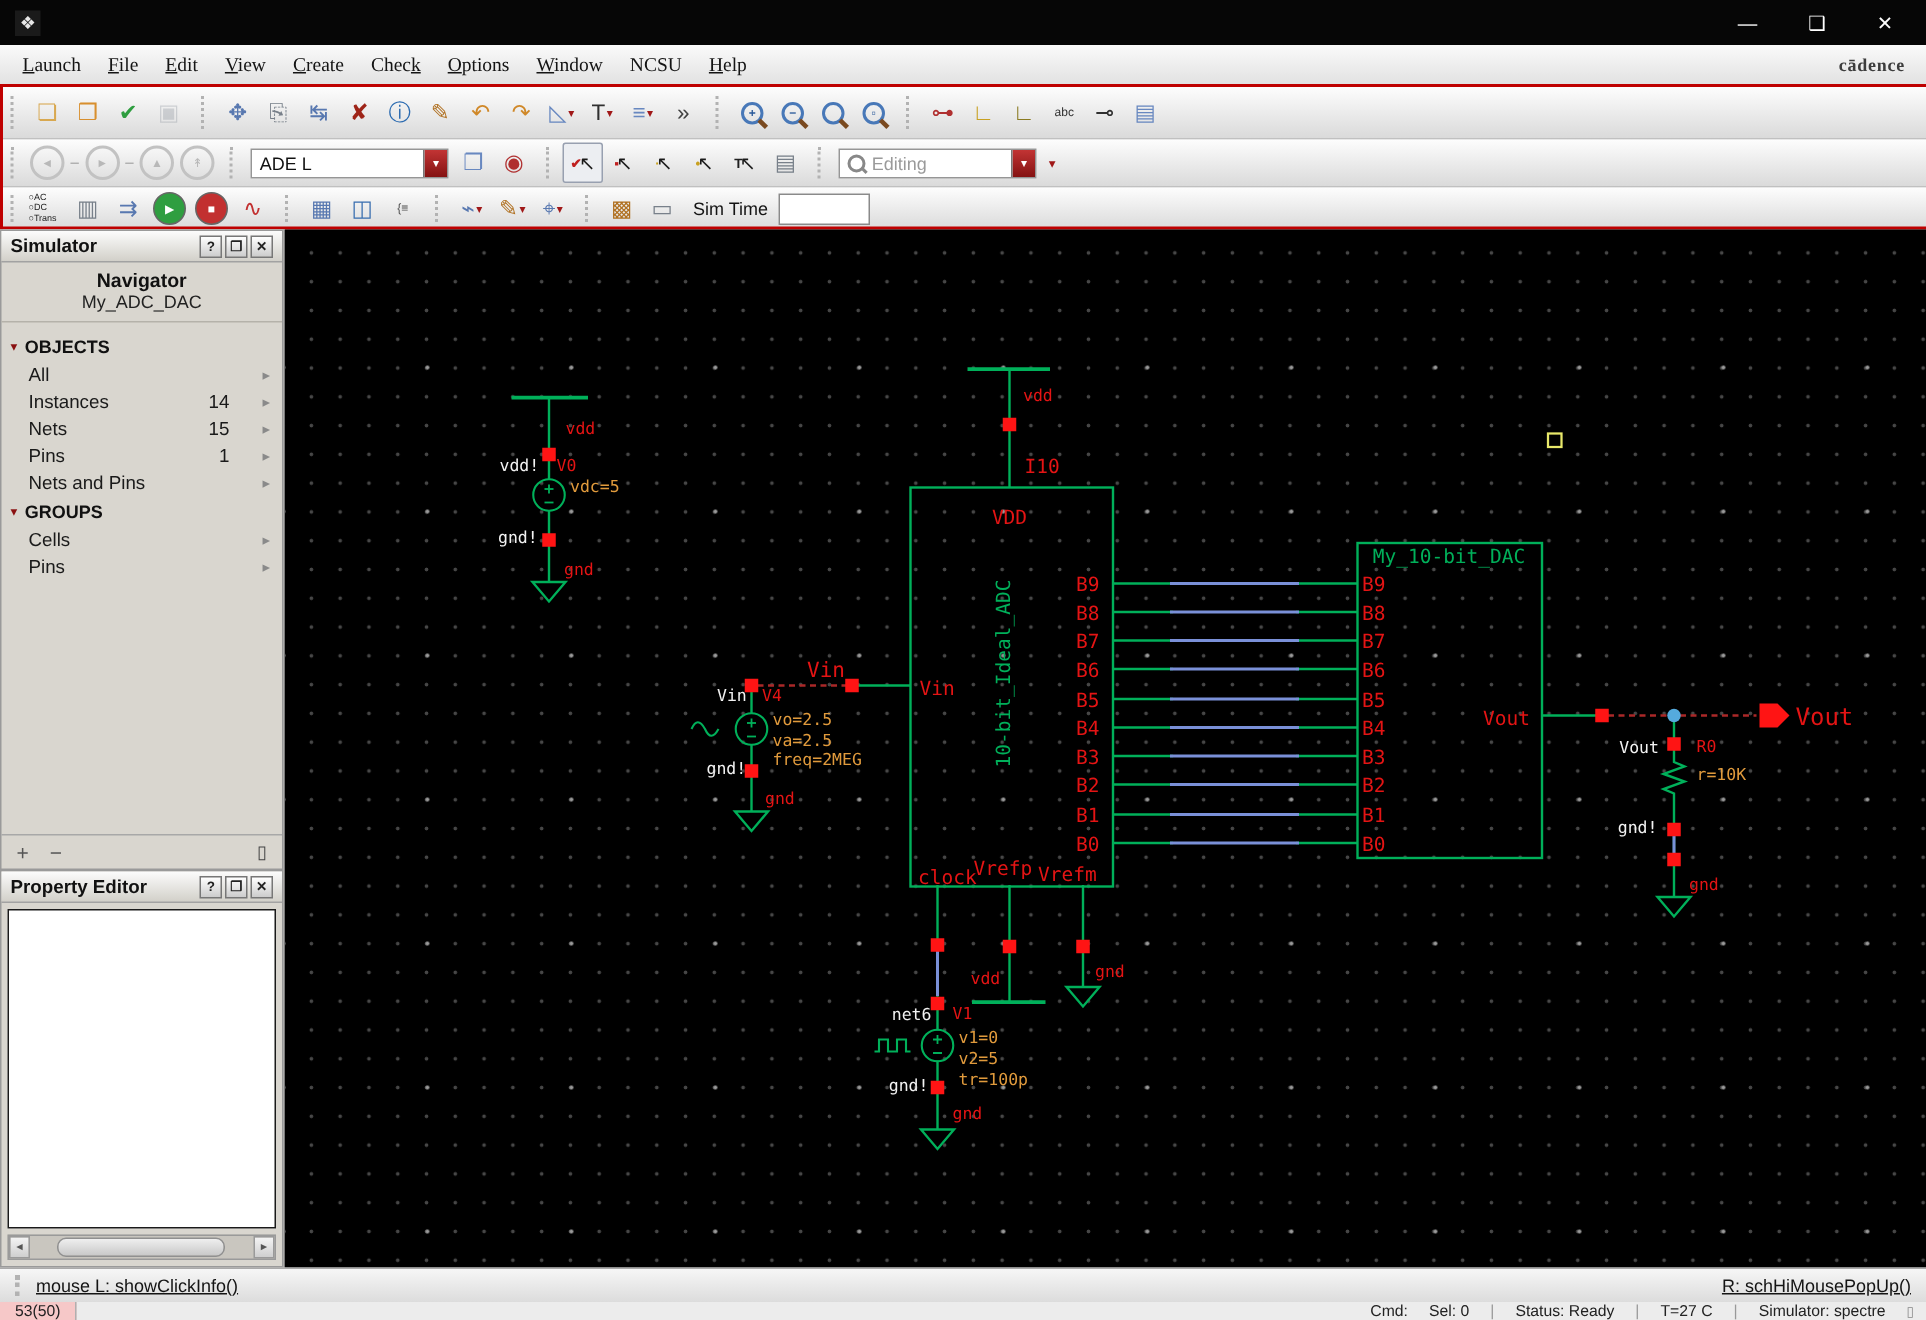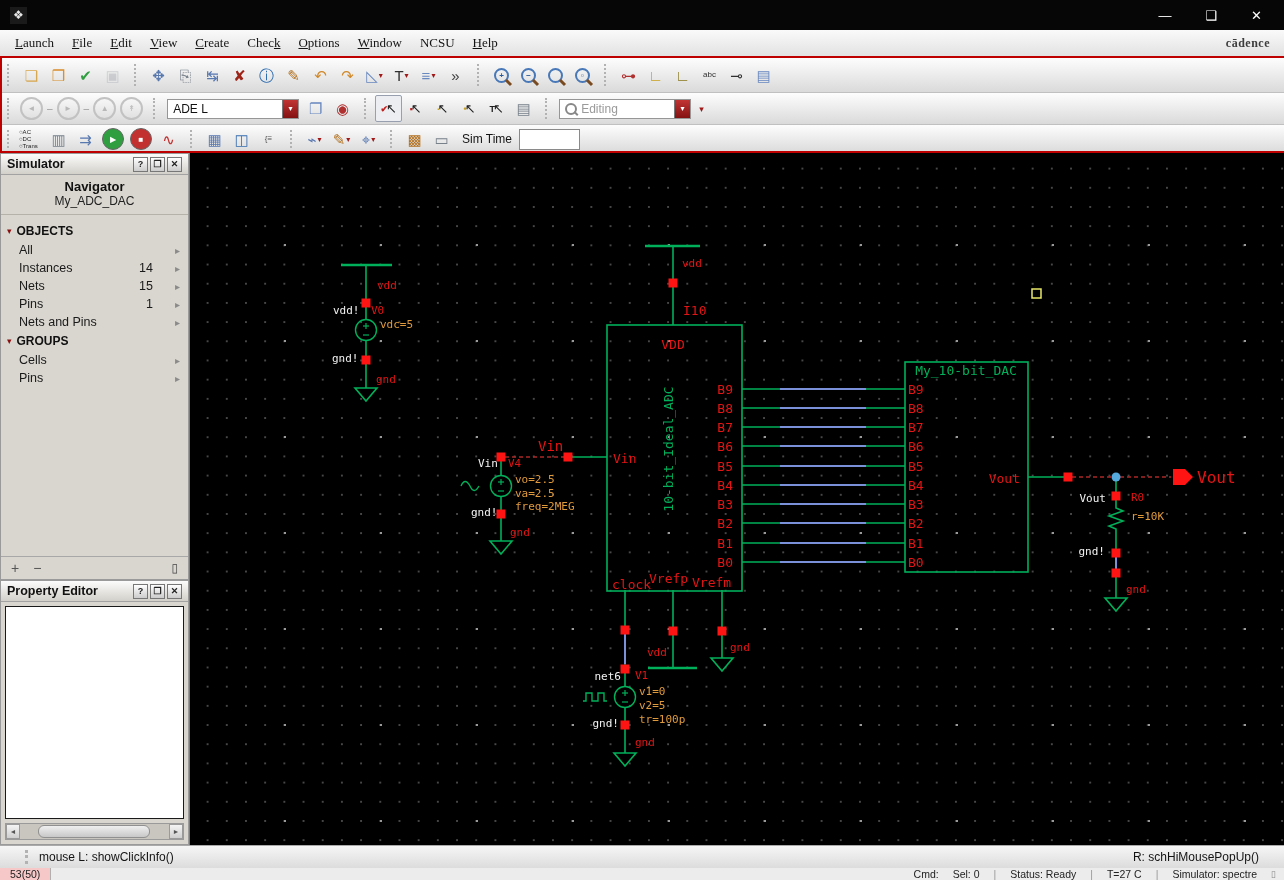--- a/index.html
+++ b/index.html
@@ -84,21 +84,21 @@
             font-size:7px;display:flex;align-items:center;justify-content:center;color:#555;box-sizing:border-box;}
   #sc-thumb{width:110px;height:11px;margin-left:18px;background:linear-gradient(#efefef,#c8c8c8);border:1px solid #909090;border-radius:6px;}
   
   #canvas{position:absolute;left:190px;top:153px;width:1094px;height:692px;background-color:#000;
           background-image:radial-gradient(#9a9a9a 1px,transparent 1.5px),radial-gradient(#474747 1px,transparent 1.5px);
           background-size:96px 96px,19.2px 19.2px;background-position:47px 44px,8px 6px;}
   #schem{position:absolute;left:0;top:0;}
   #schem text{font-family:"DejaVu Sans Mono",monospace;}
   
   #statusbar{position:absolute;left:0;top:845px;width:100%;height:23px;background:linear-gradient(#f6f6f6,#dcdcdc);
-             border-top:1px solid #aaa;display:flex;align-items:center;font-size:12px;color:#141414;box-sizing:border-box;padding:0 25px;}
+             border-top:1px solid #aaa;display:flex;align-items:center;font-size:12px;color:#141414;box-sizing:border-box;padding:0 10px;text-decoration:underline;}
   #status-grip{width:5px;height:60%;border-left:3px dotted #b2b2b2;margin-right:6px;}
   #status-mid{position:absolute;left:0;right:0;text-align:center;}
   #status-right{margin-left:auto;}
   #bottombar{position:absolute;left:0;top:868px;width:100%;height:12px;background:#ececec;display:flex;align-items:center;
              font-size:10.5px;color:#222;box-sizing:border-box;}
   #counter{height:100%;display:flex;align-items:center;background:#f6c8c8;padding:0 10px;border-right:1px solid #b0b0b0;}
   #bottom-right{margin-left:auto;display:flex;gap:14px;align-items:center;padding-right:8px;}
   .sep{color:#999;}
   #bottom-grip{font-size:9px;color:#888;}
 </style>

